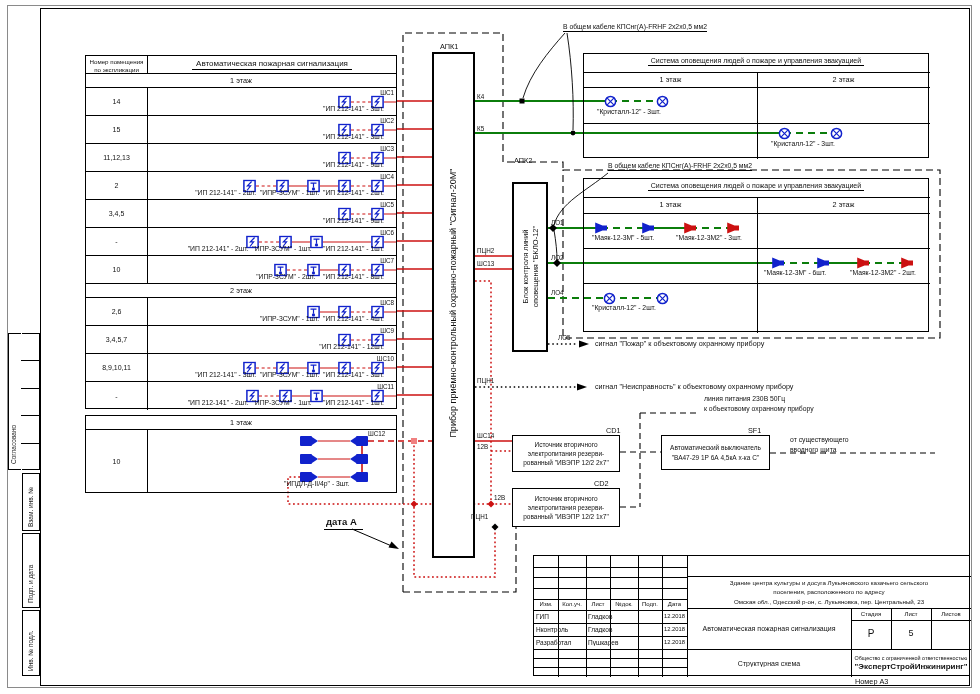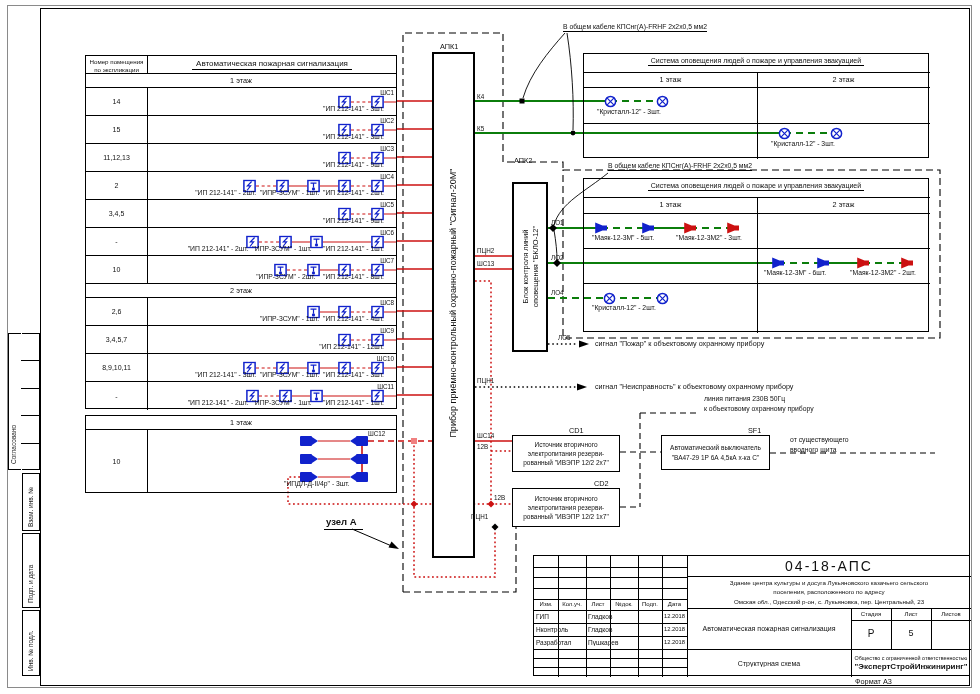--- a/index.html
+++ b/index.html
@@ -580,39 +580,39 @@
       <use href="#ic-l"></use>
     </svg>
 
   <span class="sig" style="left:595px;top:339px">сигнал "Пожар" к объектовому охранному прибору</span>
   <span class="sig" style="left:595px;top:382px">сигнал "Неисправность" к объектовому охранному прибору</span>
   <span class="sig" style="left:704px;top:395px;font-size:6.8px">линия питания 230В 50Гц</span>
   <span class="sig" style="left:704px;top:405px;font-size:6.8px">к объектовому охранному прибору</span>
   <span class="sig" style="left:790px;top:436px;font-size:6.8px">от существующего</span>
   <span class="sig" style="left:790px;top:446px;font-size:6.8px">вводного щита</span>
 
-  <span class="tag" style="left:569px;top:426px">CD1</span>
+  <span class="tag" style="left:606px;top:426px">CD1</span>
   <div class="blk" style="left:512px;top:435px;width:108px;height:37px">
     <div>Источник вторичного</div>
       <div>электропитания резерви-</div>
       <div>рованный "ИВЭПР 12/2 2х7"</div>
   </div>
   <span class="tag" style="left:748px;top:426px">SF1</span>
   <div class="blk" style="left:661px;top:435px;width:109px;height:35px">
     <div>Автоматический выключатель</div>
       <div>"ВА47-29 1Р 6А 4,5кА х-ка С"</div>
   </div>
   <span class="tag" style="left:594px;top:479px">CD2</span>
   <div class="blk" style="left:512px;top:488px;width:108px;height:39px">
     <div>Источник вторичного</div>
       <div>электропитания резерви-</div>
       <div>рованный "ИВЭПР 12/2 1х7"</div>
   </div>
 
-  <span class="nodea" style="left:324px;top:516px">узел А</span>
+  <span class="nodea" style="left:324px;top:516px">дата А</span>
 
   <div class="tb">
     <div class="v" style="left:153px;top:0;height:121px"></div>
     <div class="v" style="left:24px;top:0;height:121px"></div>
     <div class="v" style="left:52px;top:0;height:121px"></div>
     <div class="v" style="left:76px;top:0;height:121px"></div>
     <div class="v" style="left:104px;top:0;height:121px"></div>
     <div class="v" style="left:128px;top:0;height:121px"></div>
     <div class="h" style="left:0;top:11px;width:153px"></div>
     <div class="h" style="left:0;top:21px;width:153px"></div>
@@ -642,31 +642,30 @@
     <div class="c" style="left:2px;top:57px;width:50px;text-align:left;font-size:6.5px">ГИП</div>
     <div class="c" style="left:54px;top:57px;width:50px;text-align:left;font-size:6.5px">Гладков</div>
     <div class="c" style="left:128px;top:57px;width:25px;font-size:5.8px">12.2018</div>
     <div class="c" style="left:2px;top:70px;width:50px;text-align:left;font-size:6.5px">Нконтроль</div>
     <div class="c" style="left:54px;top:70px;width:50px;text-align:left;font-size:6.5px">Гладков</div>
     <div class="c" style="left:128px;top:70px;width:25px;font-size:5.8px">12.2018</div>
     <div class="c" style="left:2px;top:83px;width:50px;text-align:left;font-size:6.5px">Разработал</div>
     <div class="c" style="left:54px;top:83px;width:50px;text-align:left;font-size:6.5px">Пушкарев</div>
     <div class="c" style="left:128px;top:83px;width:25px;font-size:5.8px">12.2018</div>
 
-    <div class="docnum">04-18-АПС</div>
     <div class="desc">
       <div>Здание центра культуры и досуга Лукьяновского казачьего сельского</div>
         <div>поселения, расположенного по адресу</div>
         <div>Омская обл., Одесский р-он, с. Лукьяновка, пер. Центральный, 23</div>
     </div>
     <div class="c" style="left:153px;top:69px;width:164px;font-size:7px;white-space:normal">Автоматическая пожарная сигнализация</div>
     <div class="c" style="left:317px;top:55px;width:40px">Стадия</div>
     <div class="c" style="left:357px;top:55px;width:40px">Лист</div>
     <div class="c" style="left:397px;top:55px;width:40px">Листов</div>
     <div class="c" style="left:317px;top:72px;width:40px;font-size:10px">Р</div>
     <div class="c" style="left:357px;top:72px;width:40px;font-size:9px">5</div>
     <div class="c" style="left:153px;top:104px;width:164px;font-size:7px">Структурная схема</div>
     <div class="c" style="left:317px;top:99px;width:120px;font-size:5.4px">Общество с ограниченной ответственностью</div>
     <div class="c" style="left:317px;top:106px;width:120px;font-size:8px;font-weight:bold">"ЭкспертСтройИнжиниринг"</div>
   </div>
-  <span class="sig" style="left:855px;top:677px;font-size:7.3px">Формат А3</span>
+  <span class="sig" style="left:855px;top:677px;font-size:7.3px">Номер А3</span>
 
 </div>
 
 </body></html>

